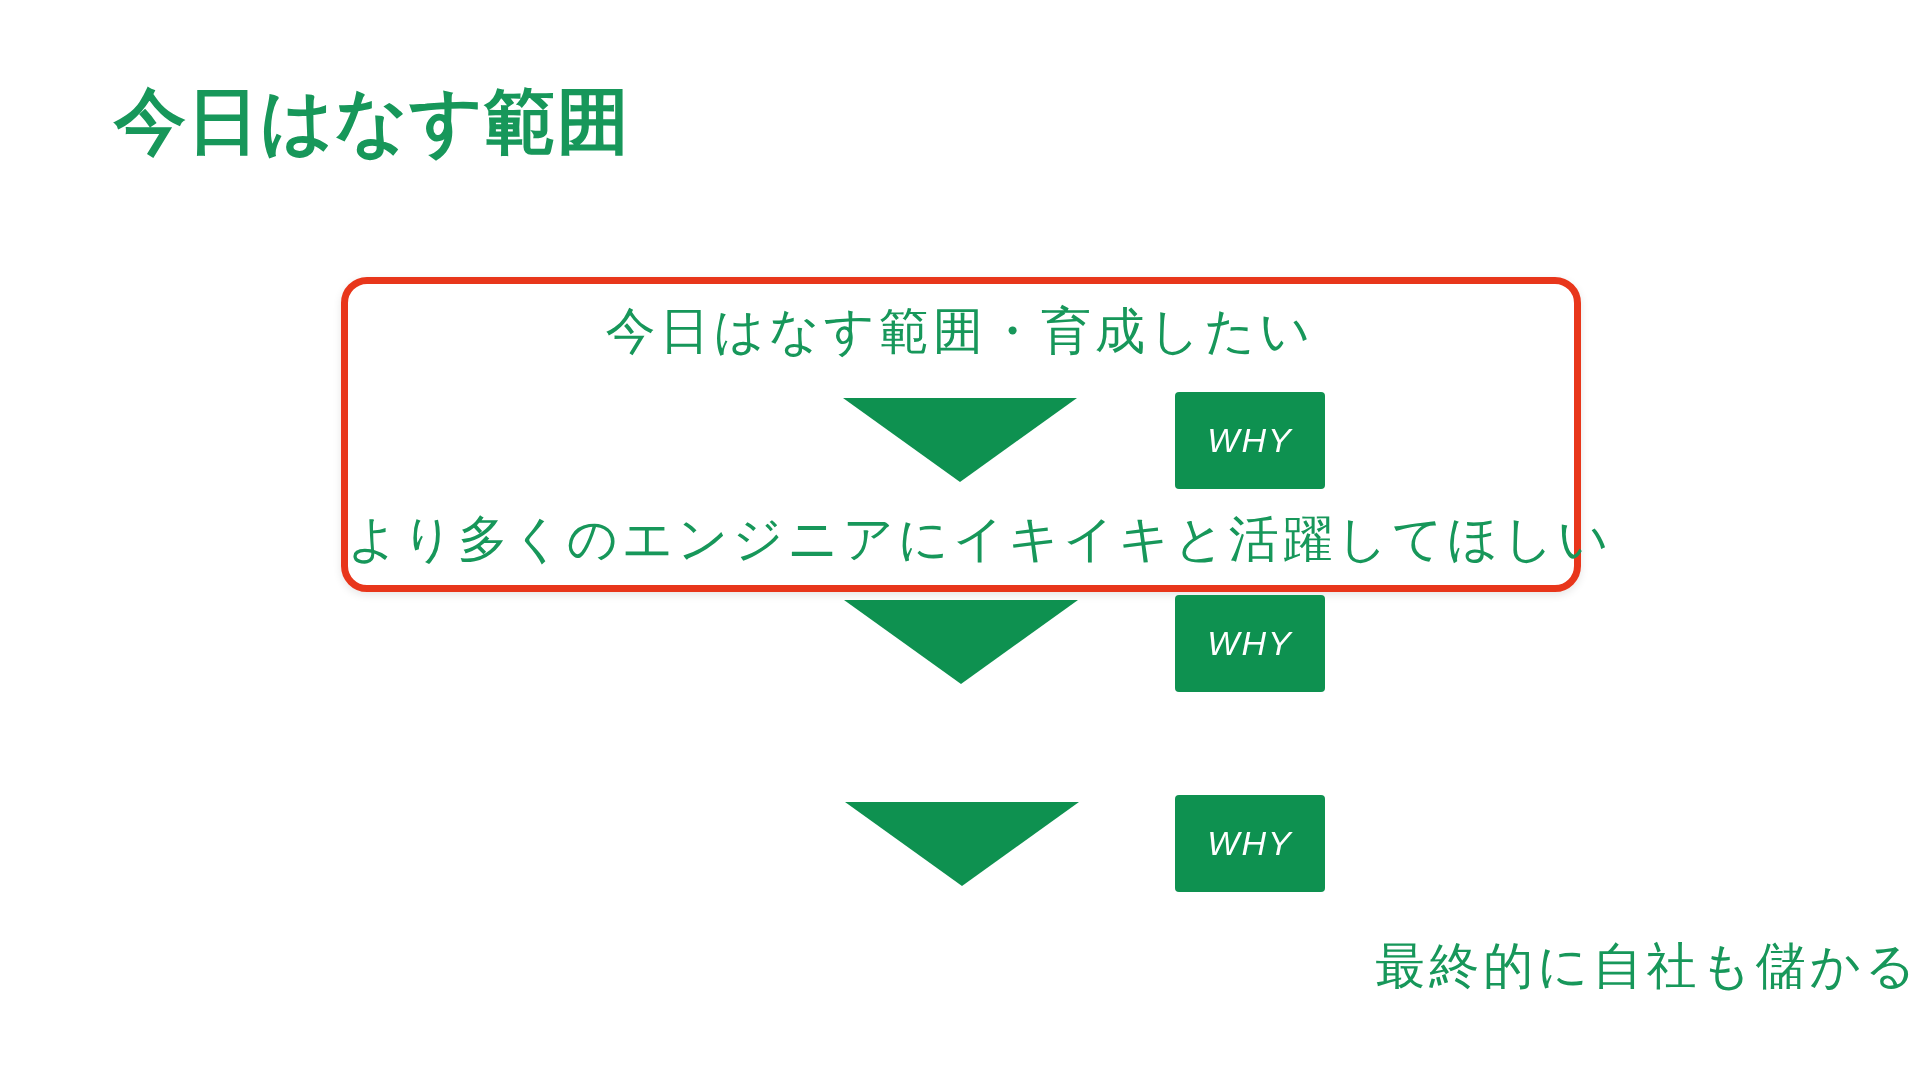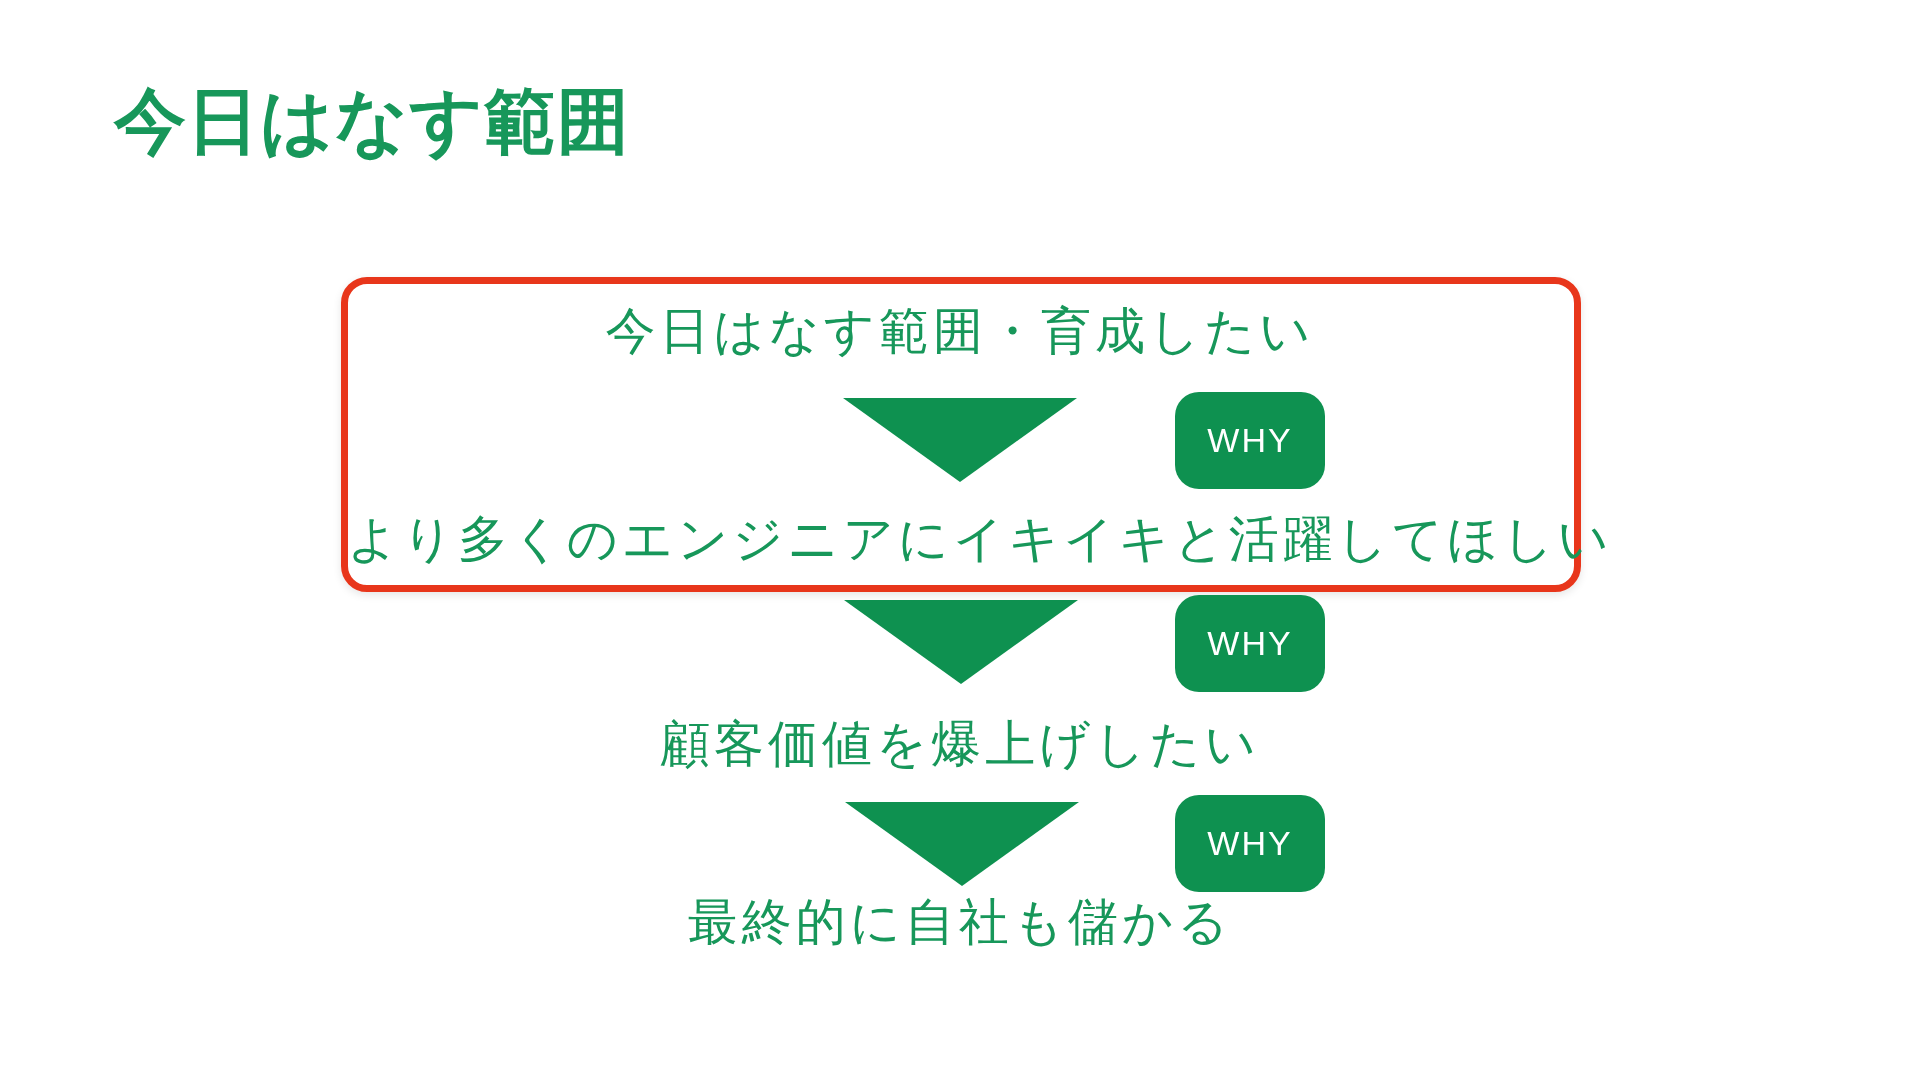--- a/index.html
+++ b/index.html
@@ -39,21 +39,21 @@
     text-align:center;
     font-size:50px;
     line-height:60px;
     font-weight:500;
     letter-spacing:4px;
     color:var(--text-green);
   }
   .step-1{top:301px;}
   .step-2{top:509px;padding-left:20px;}
   .step-3{top:714px;}
-  .step-4{top:892px;}
+  .step-4{top:936px;text-align:right;}
   .highlight-box{
     position:absolute;
     left:341px;
     top:277px;
     width:1240px;
     height:315px;
     box-sizing:border-box;
     border:7px solid var(--highlight-red);
     border-radius:26px;
     box-shadow:0 3px 8px rgba(0,0,0,0.10);
@@ -69,28 +69,29 @@
   }
   .arrow-1{left:843px;top:398px;}
   .arrow-2{left:844px;top:600px;}
   .arrow-3{left:845px;top:802px;}
   .why-badge{
     position:absolute;
     left:1175px;
     width:150px;
     height:97px;
     background:var(--green);
-    border-radius:24px;
+    border-radius:4px;
     display:flex;
     align-items:center;
     justify-content:center;
     color:var(--why-text);
     font-size:34px;
     font-weight:500;
     letter-spacing:2px;
+    font-style:italic;
   }
   .why-1{top:392px;}
   .why-2{top:595px;}
   .why-3{top:795px;}
 </style>
 </head>
 <body>
 
 <div class="stage">
 
@@ -101,20 +102,19 @@
   <div class="step-text step-1">今日はなす範囲・育成したい</div>
 
   <div class="down-arrow arrow-1"></div>
   <div class="why-badge why-1">WHY</div>
 
   <div class="step-text step-2">より多くのエンジニアにイキイキと活躍してほしい</div>
 
   <div class="down-arrow arrow-2"></div>
   <div class="why-badge why-2">WHY</div>
 
-  <div class="step-text step-3">顧客価値を爆上げしたい</div>
 
   <div class="down-arrow arrow-3"></div>
   <div class="why-badge why-3">WHY</div>
 
   <div class="step-text step-4">最終的に自社も儲かる</div>
 
 </div>
 
 </body></html>

